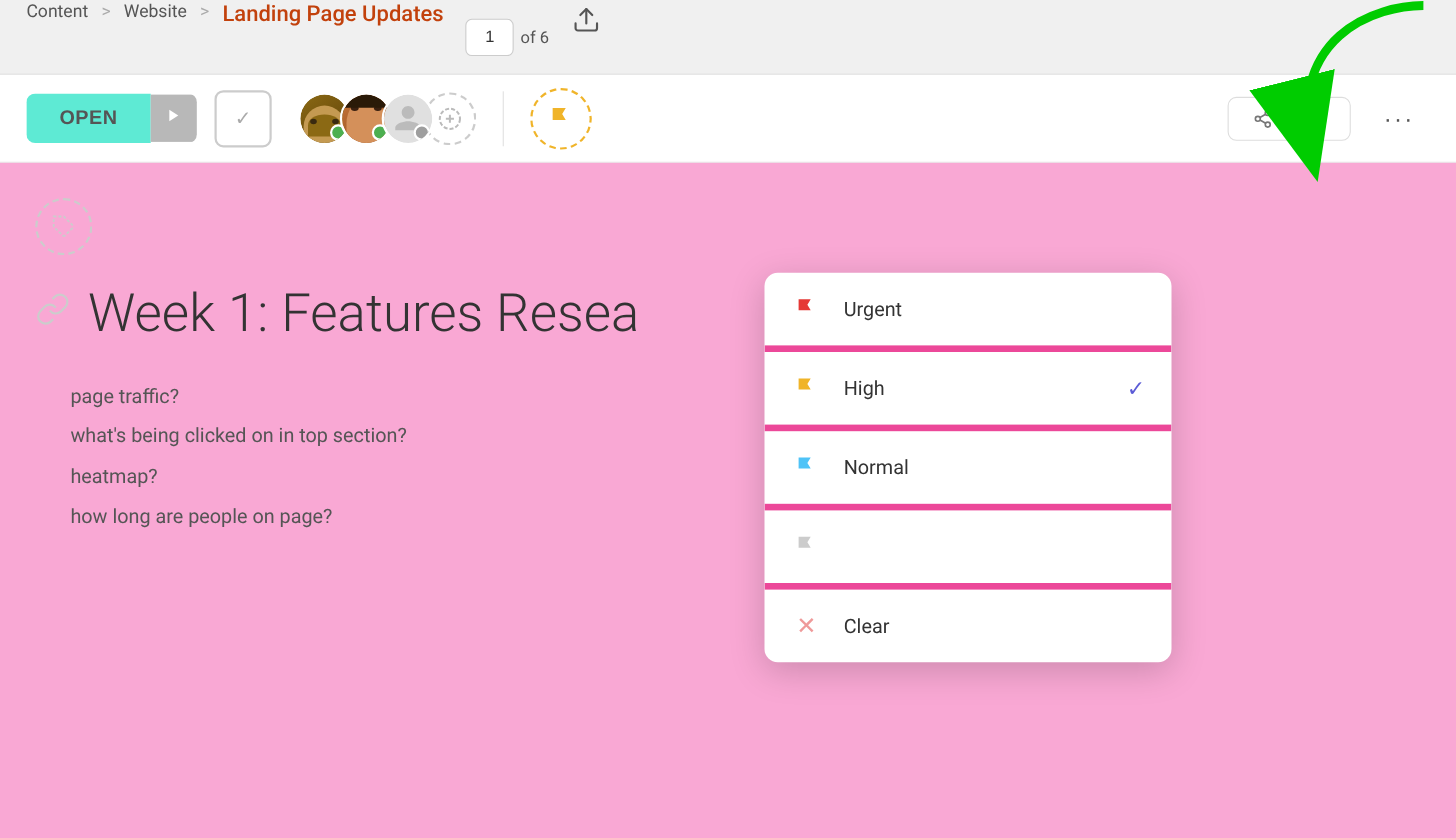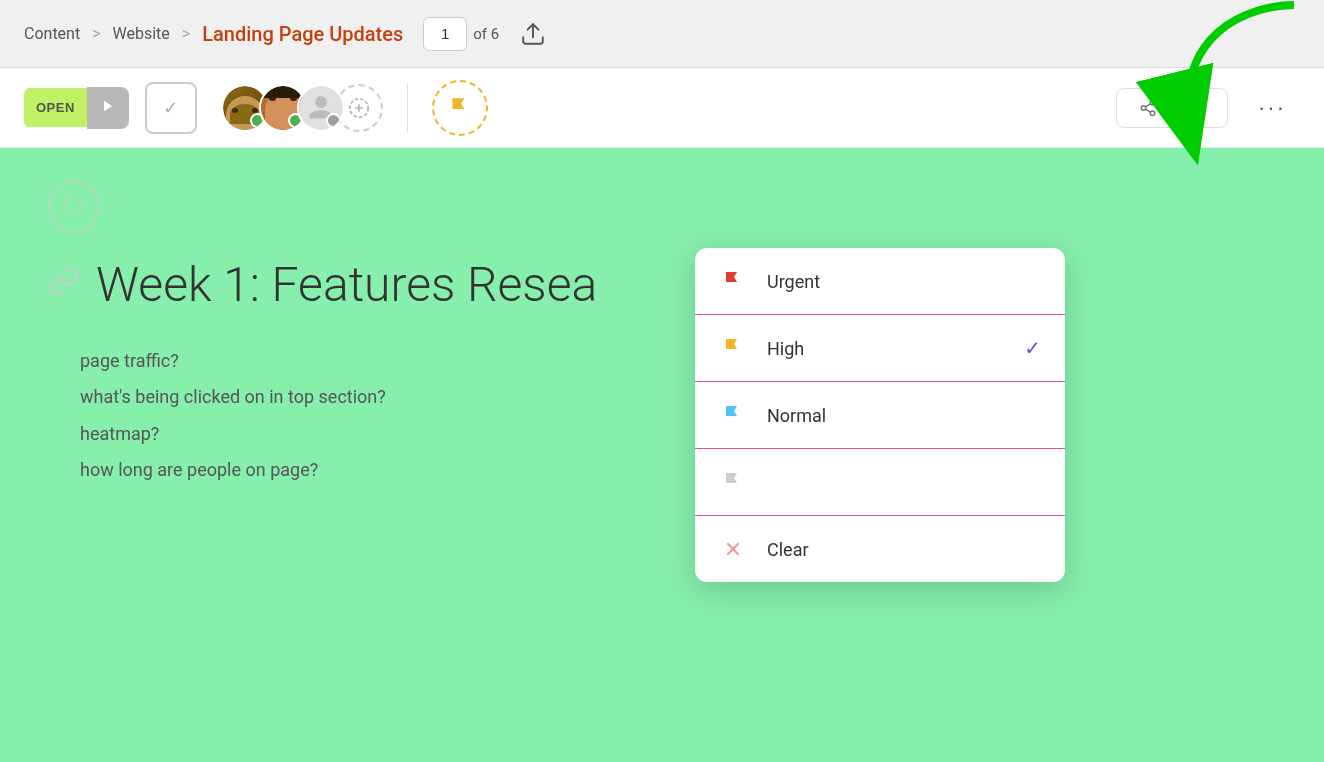--- a/index.html
+++ b/index.html
@@ -11,21 +11,20 @@
       overflow: hidden;
       position: relative;
     }
 
     
     .top-bar {
       background: #f0f0f0;
       border-bottom: 1px solid #ddd;
       height: 68px;
       display: flex;
-      align-items: center;
       padding: 0 24px;
       gap: 8px;
     }
     .breadcrumb-item {
       font-size: 16px;
       color: #555;
       font-weight: 400;
     }
     .breadcrumb-sep {
       font-size: 16px;
@@ -80,25 +79,25 @@
     }
     .open-btn {
       display: flex;
       align-items: center;
       gap: 0;
       border-radius: 8px;
       overflow: hidden;
       border: none;
     }
     .open-btn-main {
-      background: #bef264;
-      color: #555;
-      font-size: 13px;
+      background: #5eead4;
+      color: #555;
+      font-size: 18px;
       font-weight: 600;
-      padding: 12px 12px;
+      padding: 12px 30px;
       letter-spacing: 0.5px;
       border: none;
       cursor: pointer;
       text-transform: uppercase;
     }
     .open-btn-arrow {
       background: #b8b8b8;
       padding: 12px 14px;
       border: none;
       cursor: pointer;
@@ -212,22 +211,22 @@
       border: none;
       background: none;
       cursor: pointer;
       font-size: 22px;
       color: #555;
       letter-spacing: 2px;
     }
 
     
     .main-content {
-      background: #86efac;
-      padding: 32px 48px;
+      background: #f9a8d4;
+      padding: 32px 32px;
       height: calc(762px - 68px - 80px);
       overflow: hidden;
       position: relative;
     }
     .tag-icon {
       width: 52px;
       height: 52px;
       border-radius: 50%;
       border: 2px dashed #ccc;
       display: flex;
@@ -261,21 +260,21 @@
       border-radius: 12px;
       box-shadow: 0 8px 32px rgba(0,0,0,0.18);
       z-index: 100;
       overflow: hidden;
     }
     .priority-item {
       display: flex;
       align-items: center;
       padding: 20px 24px;
       cursor: pointer;
-      border-bottom: 1px solid #ec4899;
+      border-bottom: 6px solid #ec4899;
       gap: 20px;
     }
     .priority-item:last-child { border-bottom: none; }
     .priority-label {
       font-size: 18px;
       color: #333;
       flex: 1;
     }
     .priority-check {
       font-size: 20px;

